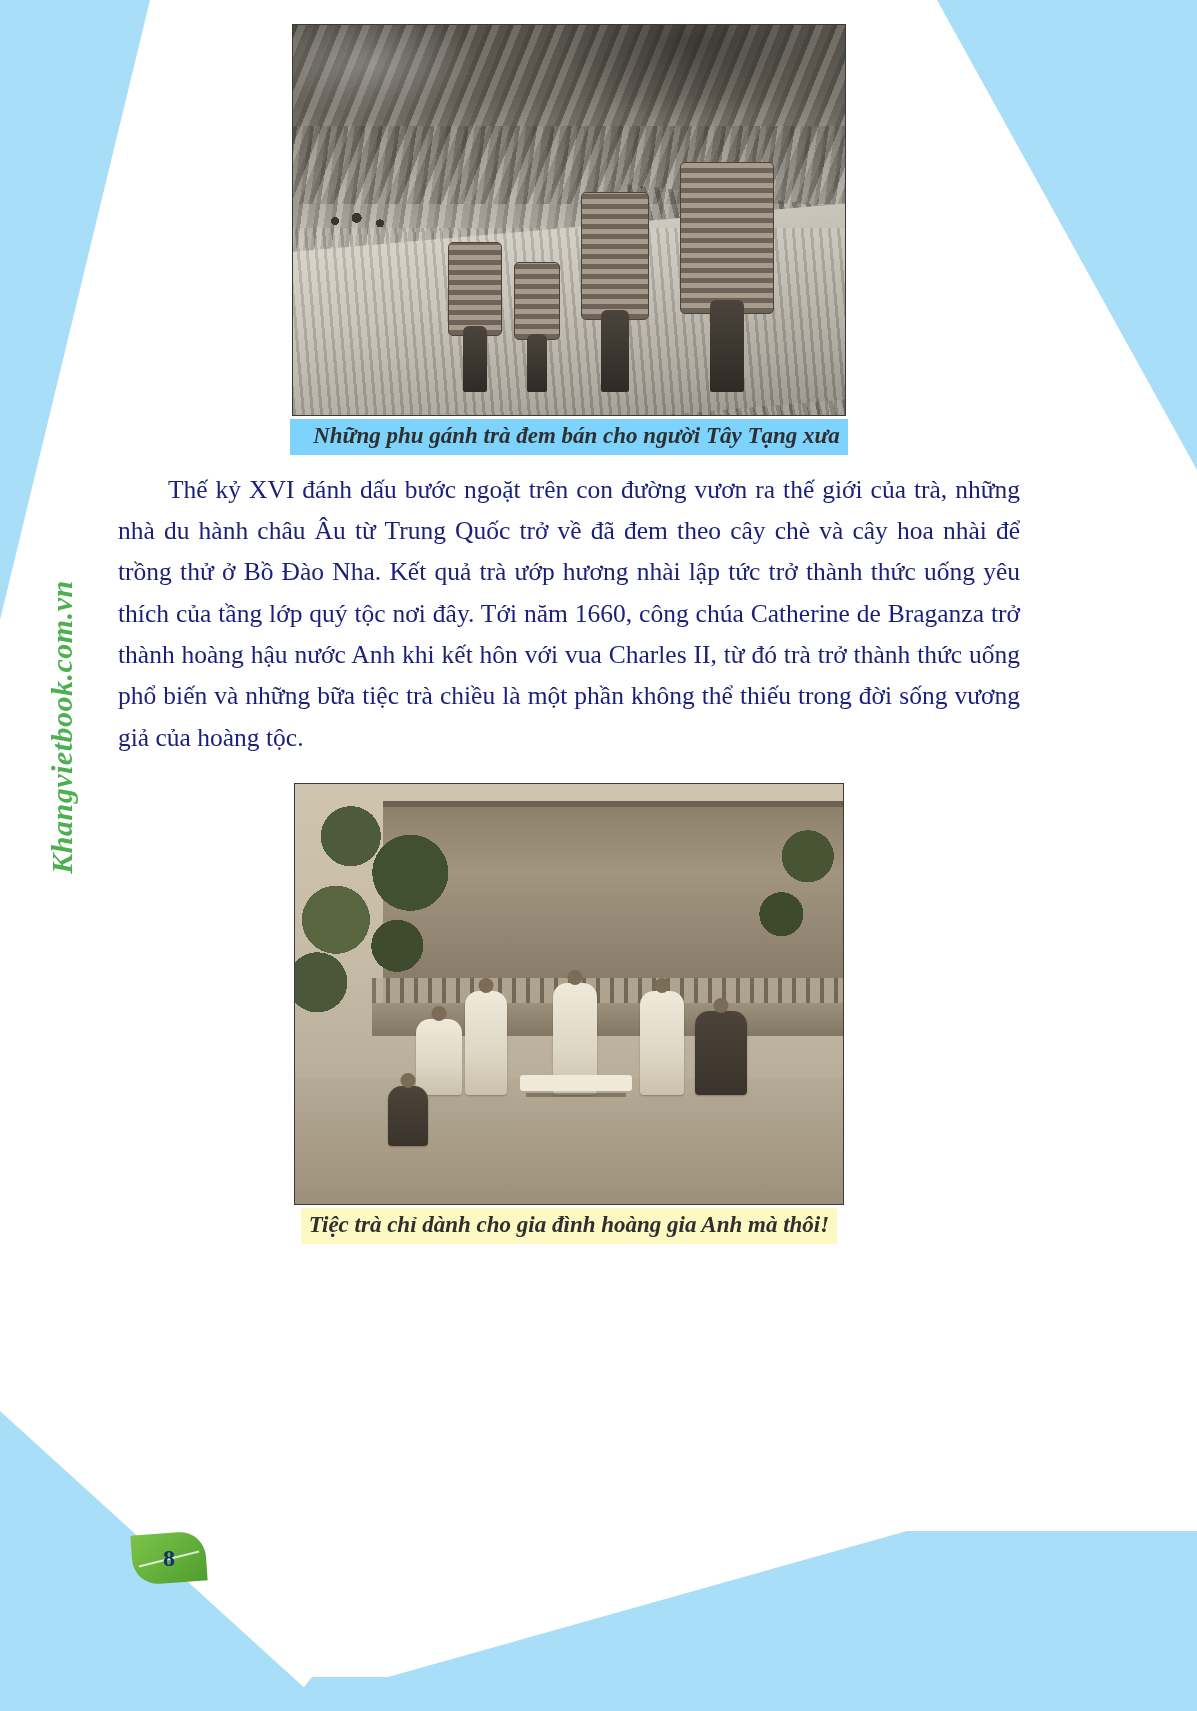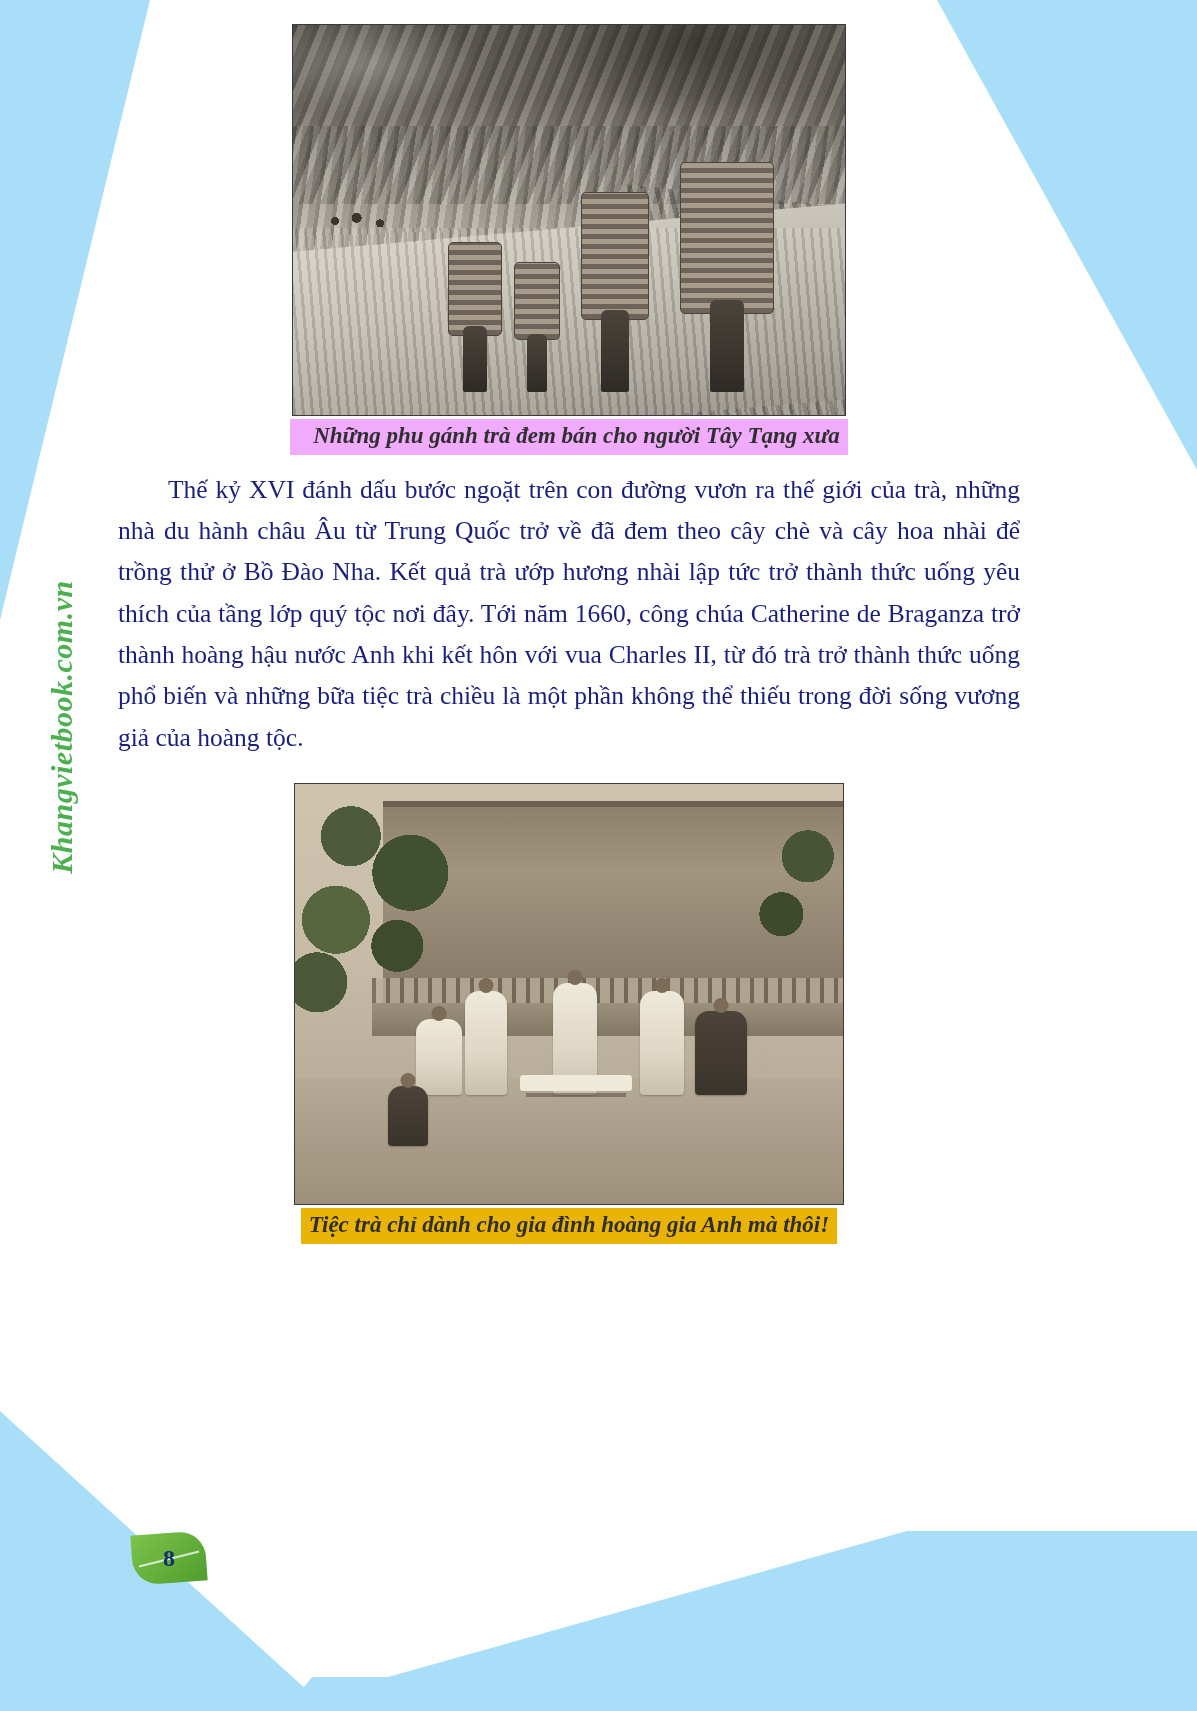--- a/index.html
+++ b/index.html
@@ -229,22 +229,22 @@
   .caption {
     display: inline-block;
     font-family: "Liberation Serif", serif;
     font-style: italic;
     font-weight: bold;
     font-size: 23px;
     color: #2f2f2f;
     padding: 3px 8px 4px;
     line-height: 1.25;
   }
-  #caption-porters { background: #f0abfc; padding-left: 23px; }
-  #caption-teaparty { background: #eab308; font-family: Liberation Serif, serif; }
+  #caption-porters { background: #7dd3fc; padding-left: 23px; }
+  #caption-teaparty { background: #fef9c3; font-family: Liberation Serif, serif; }
 
   .caption-row { text-align: center; }
 
   
   #body-text {
     margin-top: 14px;
     font-family: "Liberation Serif", serif;
     font-size: 25.5px;
     line-height: 1.62;
     color: #1a1f7a;

